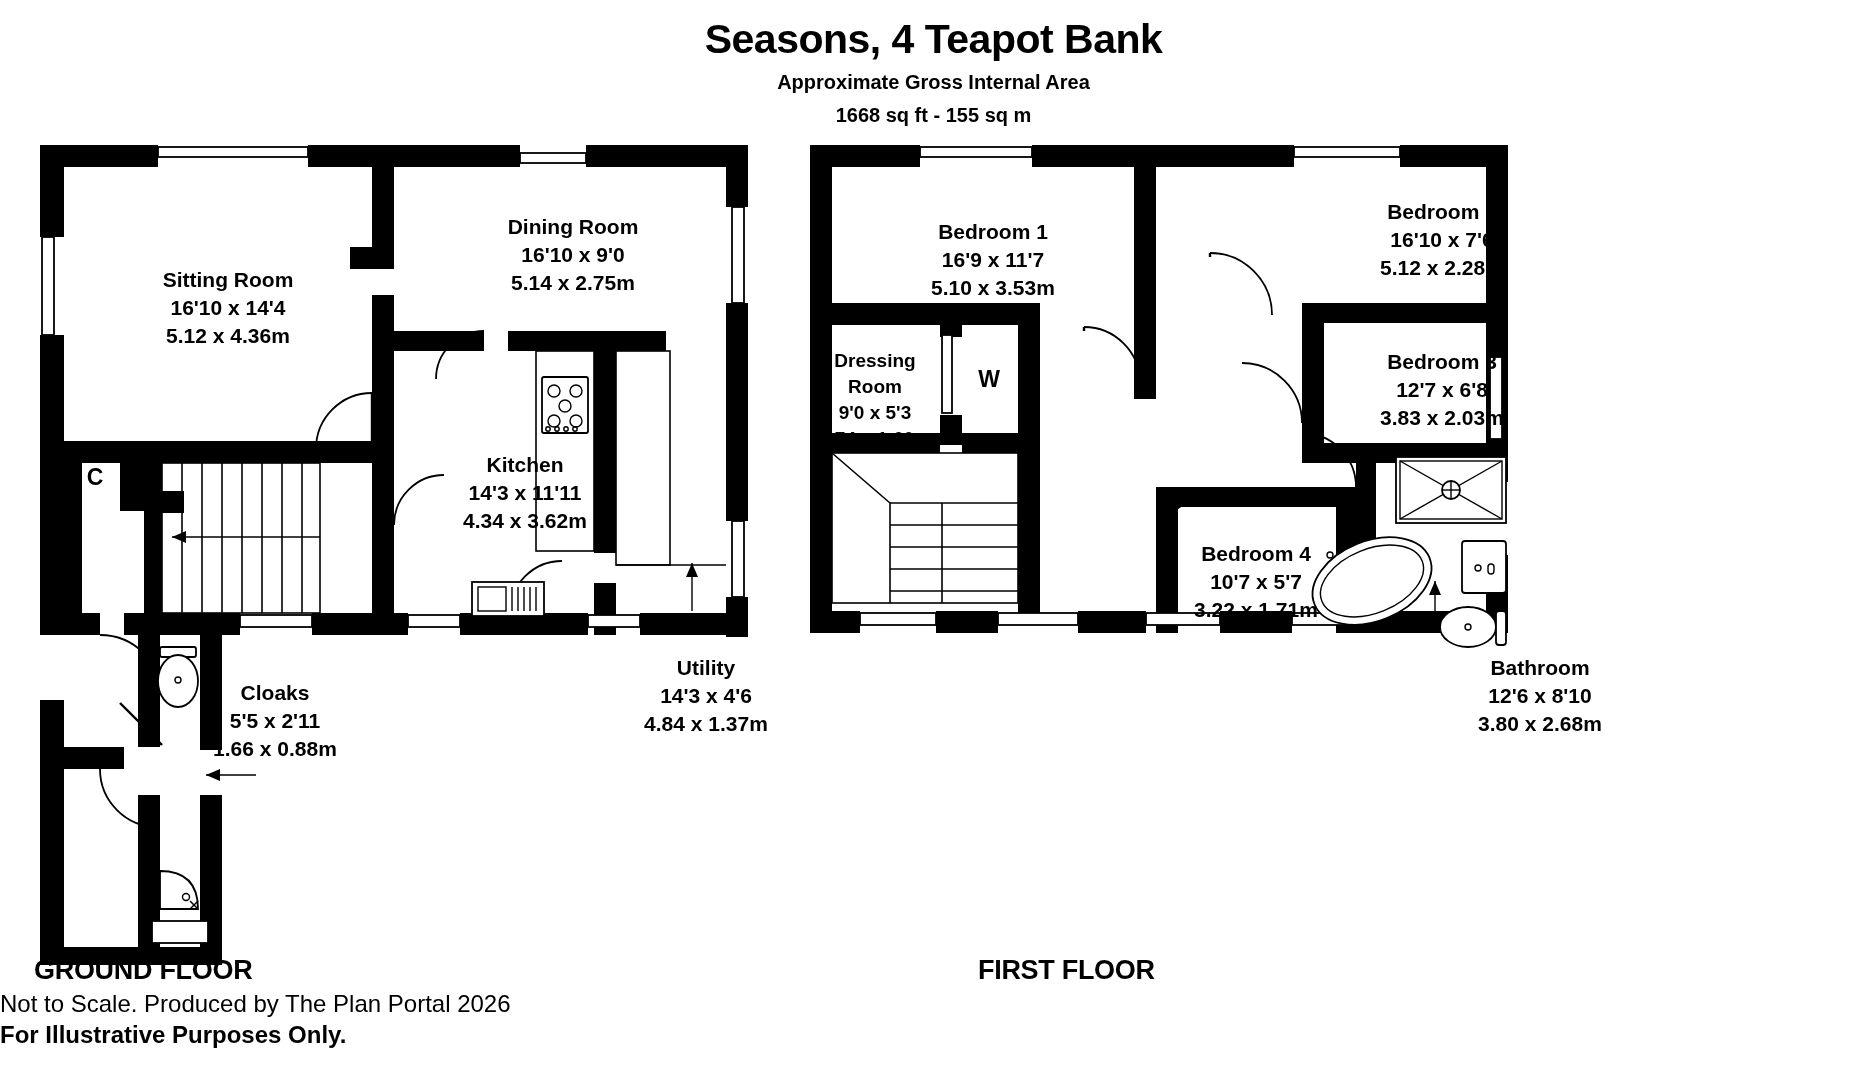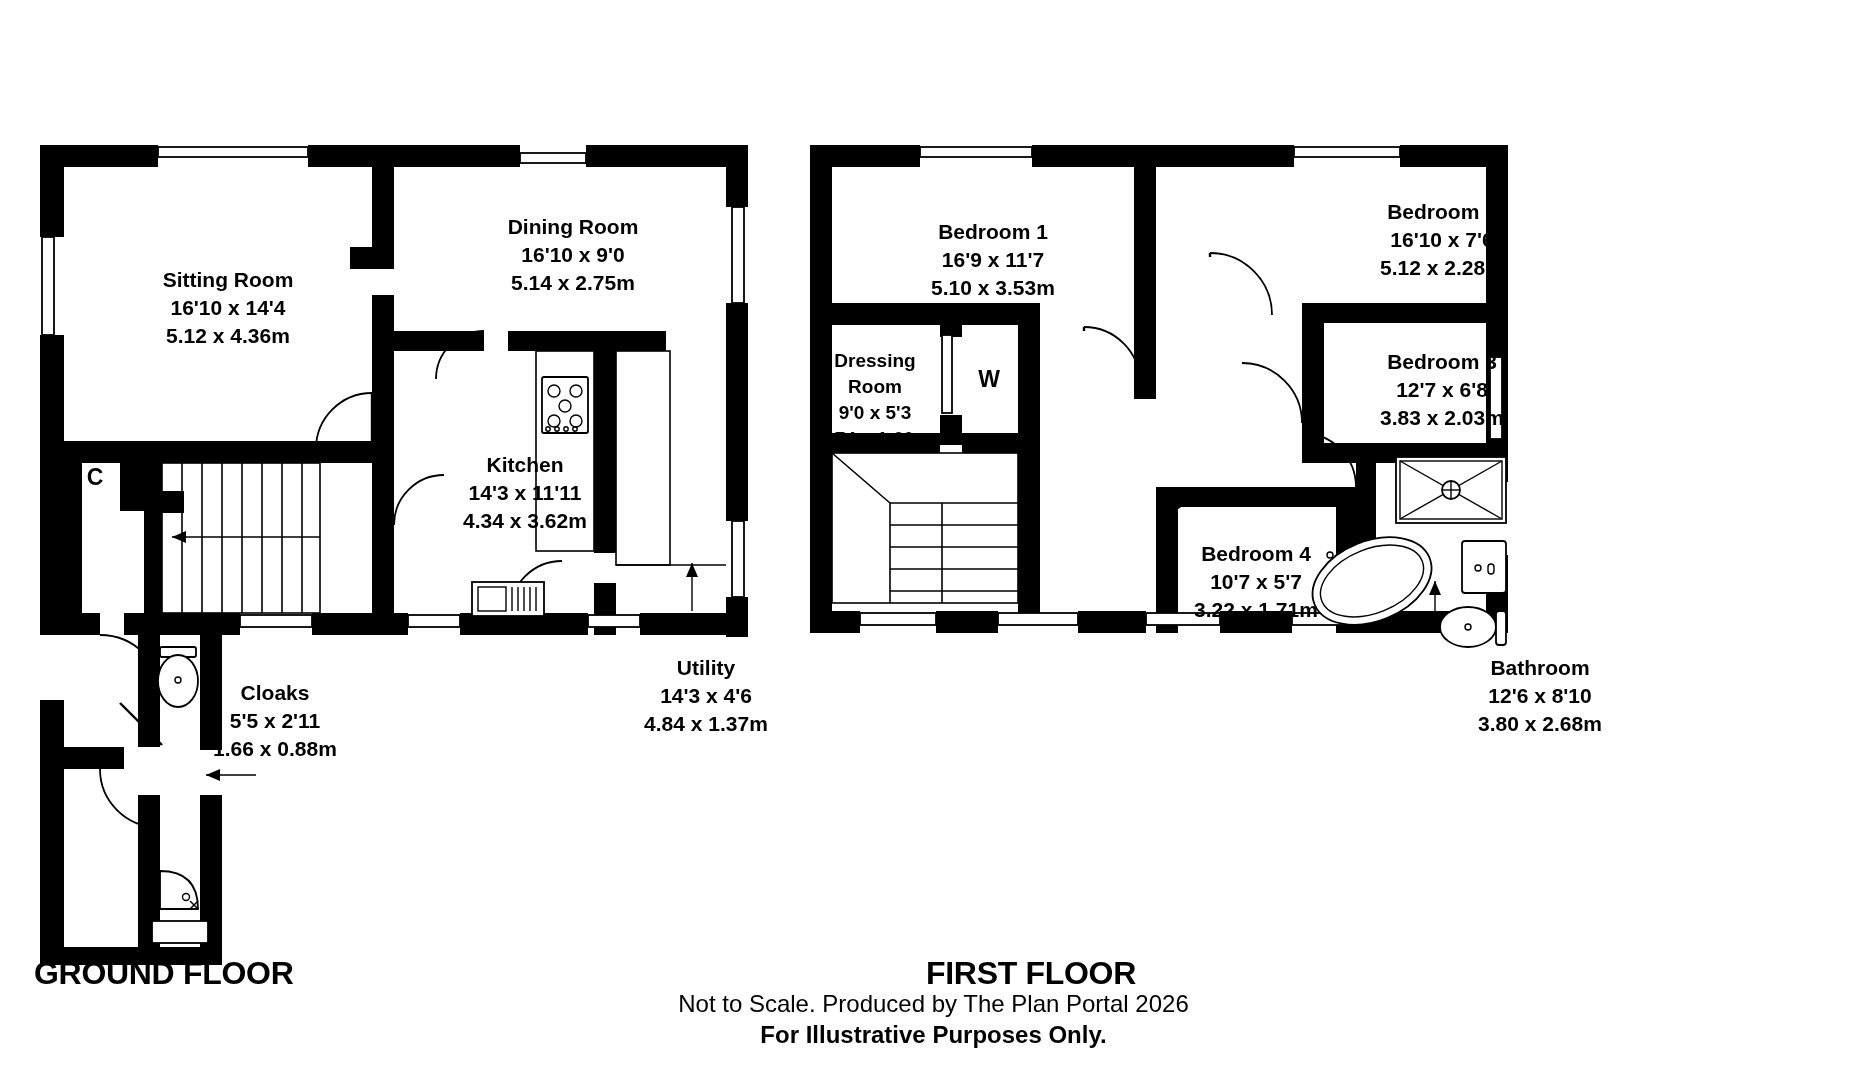--- a/index.html
+++ b/index.html
@@ -35,33 +35,32 @@
     line-height: 1.15;
   }
   .subtitle {
     font-size: 20px;
     font-weight: bold;
     line-height: 1.35;
     margin-top: 6px;
   }
   .floor-caption {
     position: absolute;
-    font-size: 32px;
+    font-size: 27px;
     font-weight: bold;
     letter-spacing: -0.3px;
   }
   #ground-floor-caption { left: 34px; top: 955px; }
-  #first-floor-caption  { left: 926px; top: 955px; }
+  #first-floor-caption  { left: 978px; top: 955px; }
 
   .footer {
     position: absolute;
     left: 0;
     top: 988px;
     width: 1867px;
-    text-align: center;
   }
   .footer-line1 {
     font-size: 24px;
     line-height: 1.3;
   }
   .footer-line2 {
     font-size: 24px;
     font-weight: bold;
     line-height: 1.35;
   }
@@ -87,20 +86,25 @@
   .fix { fill: #fff; stroke: #000; stroke-width: 1.8; }
   .fixline { fill: none; stroke: #000; stroke-width: 1.4; }
   .swing { fill: none; stroke: #000; stroke-width: 1.8; }
   .winframe { fill: #fff; stroke: #000; stroke-width: 1.8; }
 </style>
 </head>
 <body>
 
 <div id="plan-root">
 
+  <div class="header">
+    <div class="title">Seasons, 4 Teapot Bank</div>
+    <div class="subtitle">Approximate Gross Internal Area</div>
+    <div class="subtitle">1668 sq ft - 155 sq m</div>
+  </div>
 
   <svg id="ground-floor-svg" width="900" height="830" viewBox="0 0 900 830" style="position:absolute; left:20px; top:135px;">
 
     <g>
 
       <rect class="wall" x="20" y="10" width="118" height="22"></rect>
       <rect class="wall" x="288" y="10" width="212" height="22"></rect>
       <rect class="wall" x="566" y="10" width="162" height="22"></rect>
 
       <rect class="wall" x="20" y="10" width="24" height="92"></rect>

